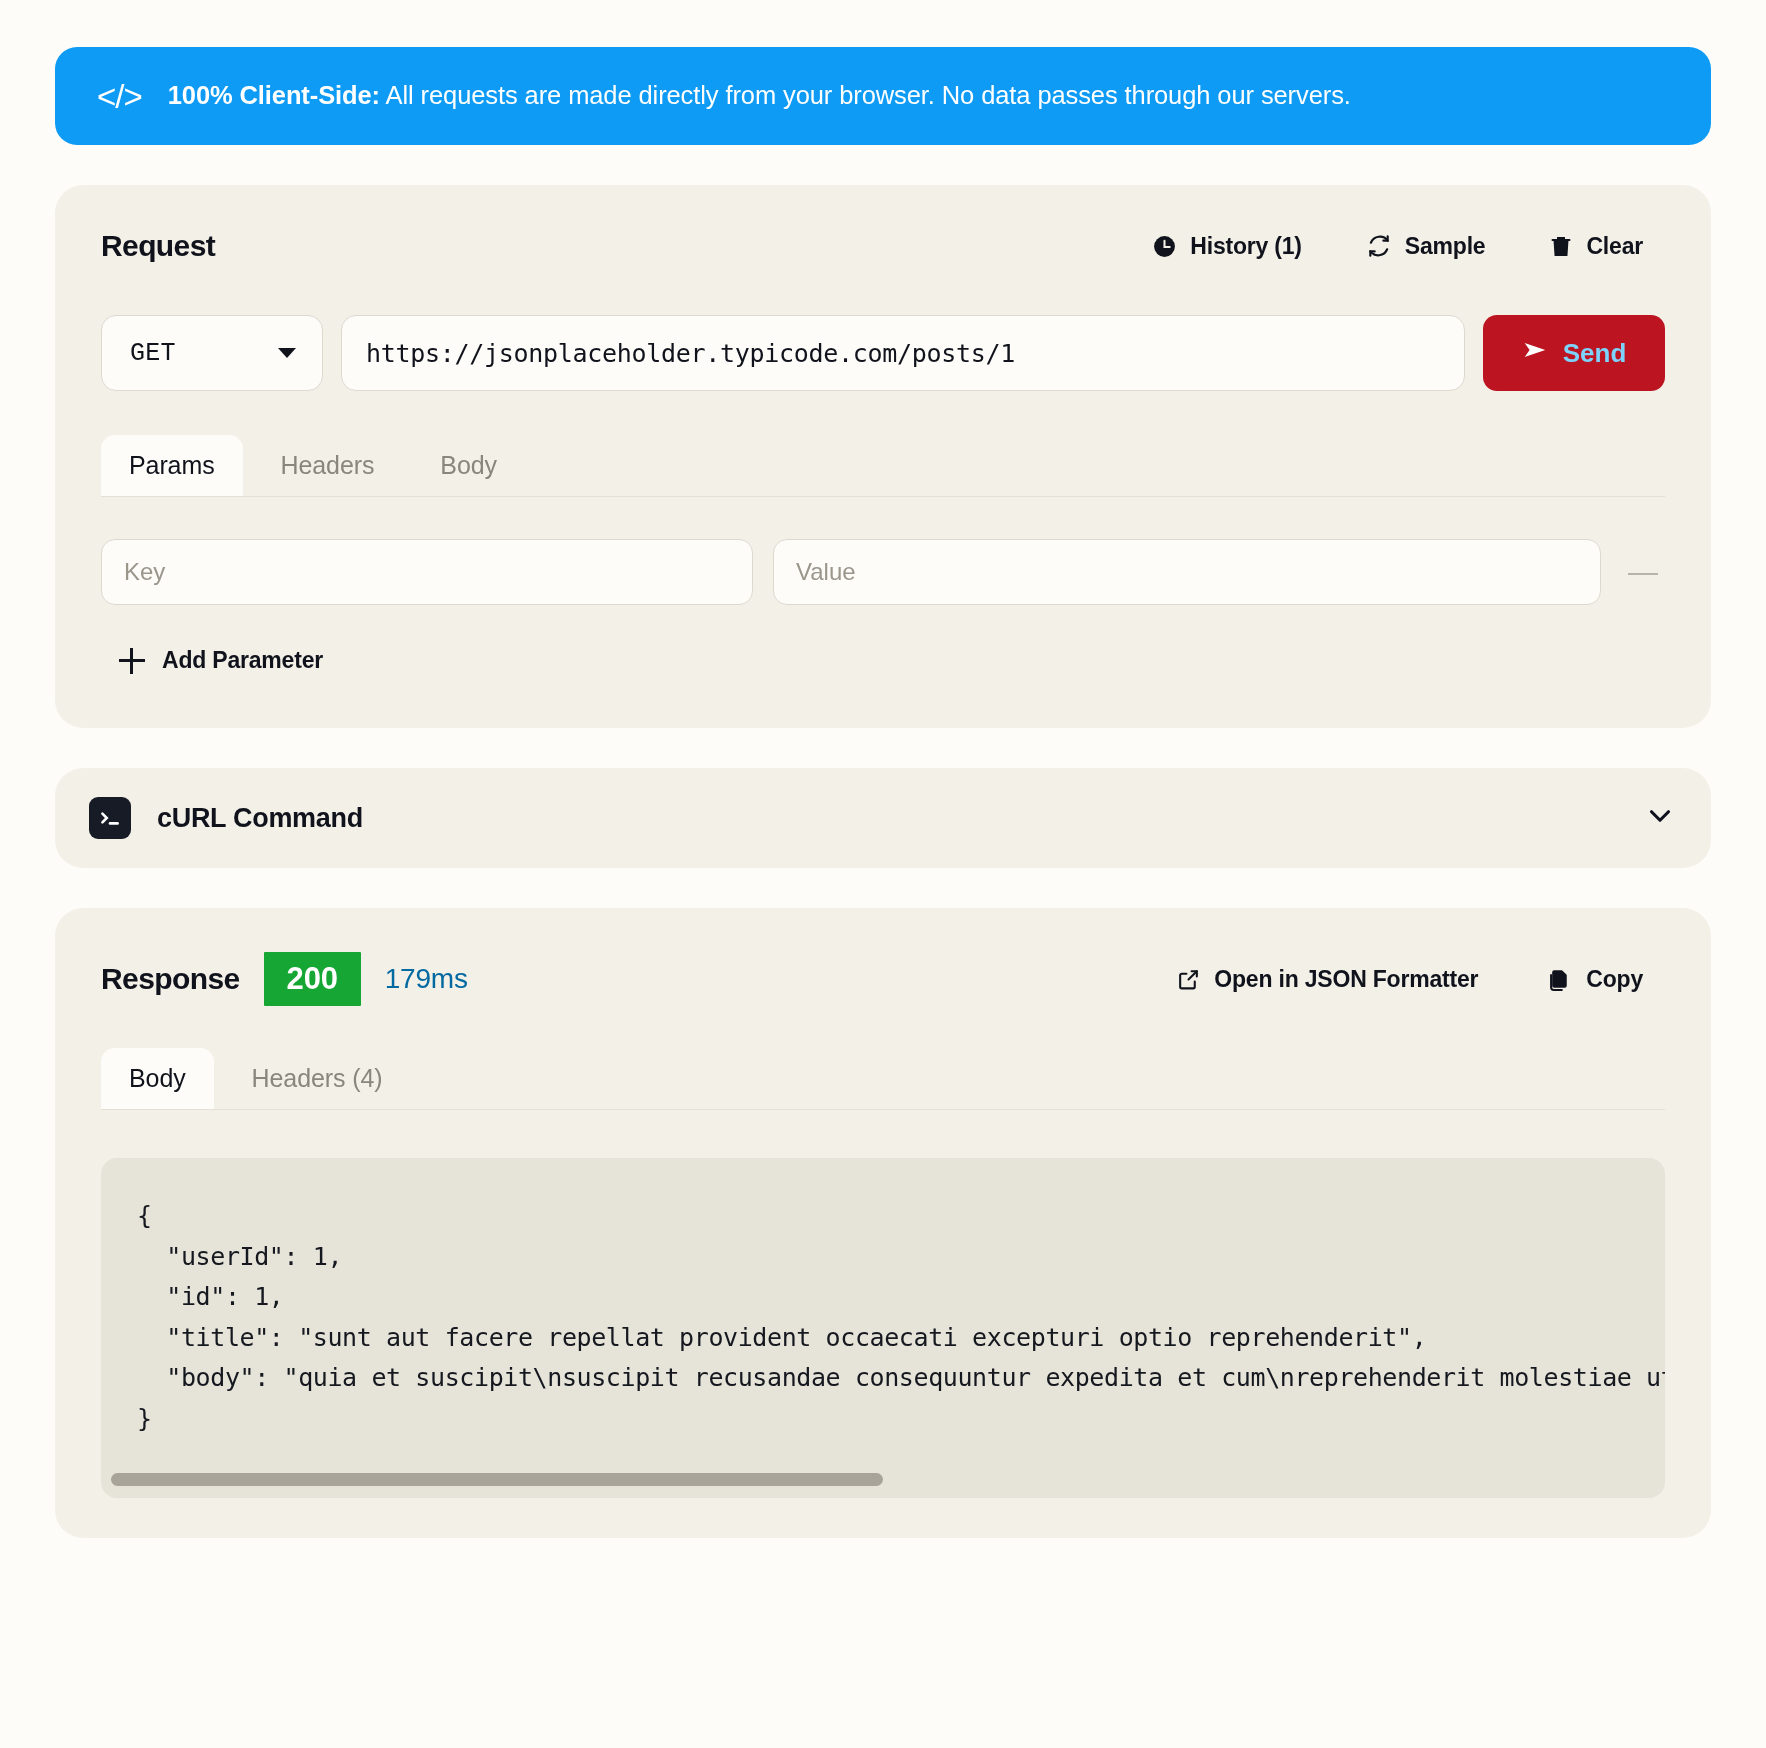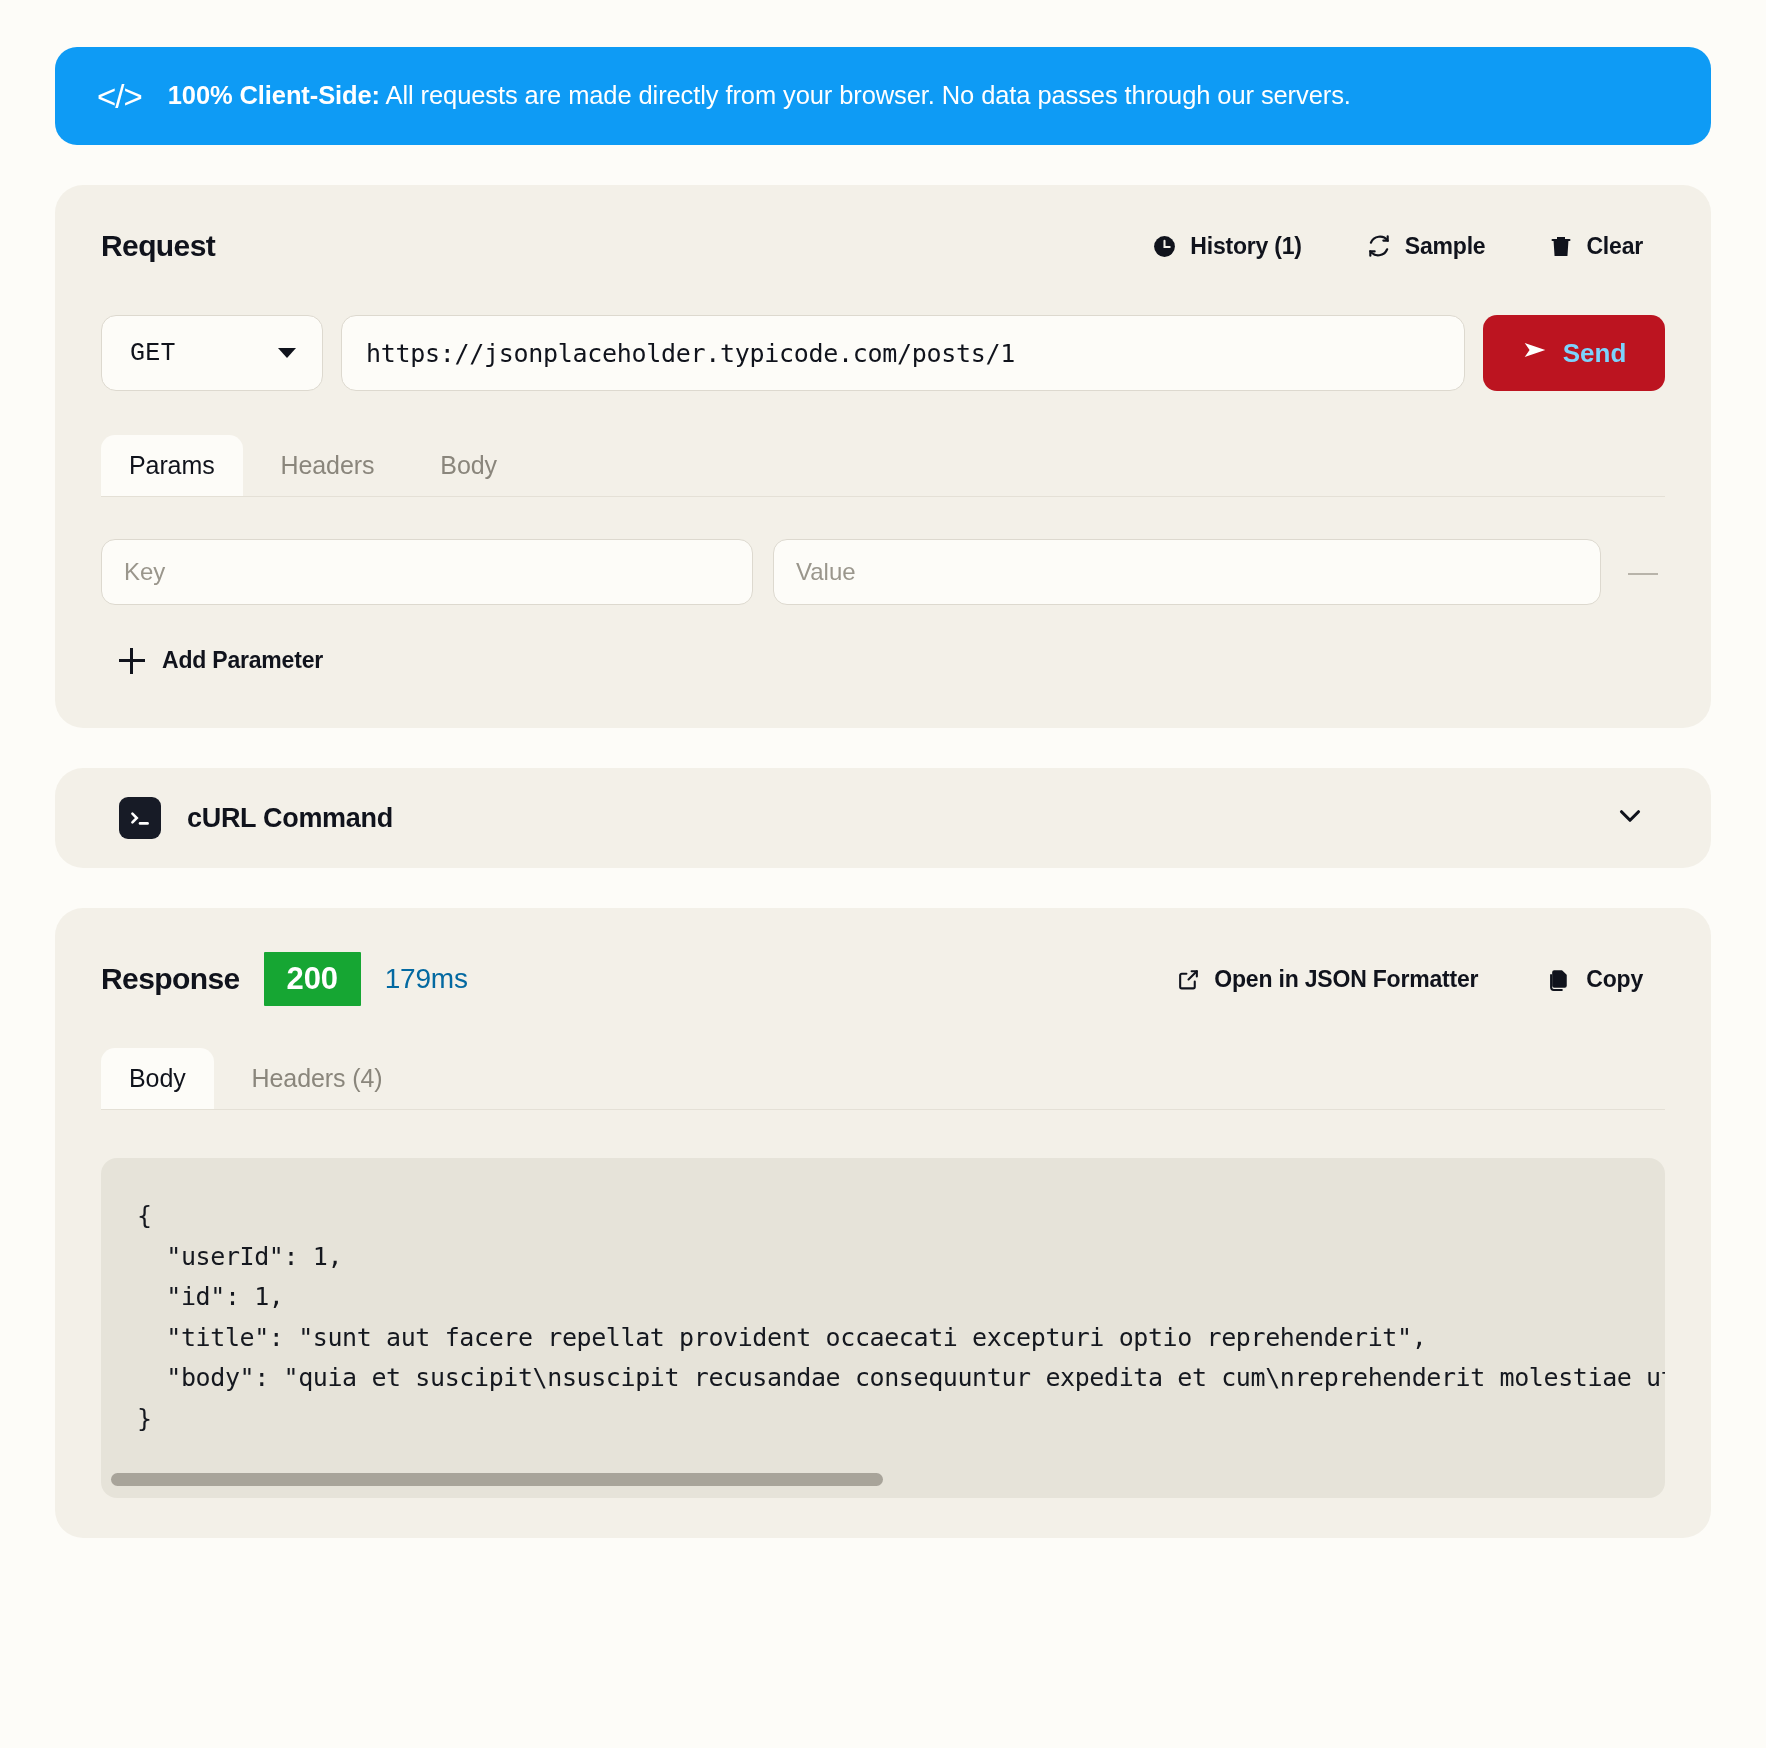--- a/index.html
+++ b/index.html
@@ -228,21 +228,21 @@
   }
   .plus::before { left: 0; top: 11px; width: 26px; height: 3.2px; }
   .plus::after  { top: 0; left: 11px; height: 26px; width: 3.2px; }
 
   
   .card-curl {
     height: 100px;
     display: flex;
     align-items: center;
     justify-content: space-between;
-    padding: 0 64px;
+    padding: 0 34px;
     cursor: pointer;
   }
   .curl-left {
     display: flex;
     align-items: center;
     gap: 26px;
   }
   .terminal-icon {
     width: 42px; height: 42px;
     background: #171b26;

